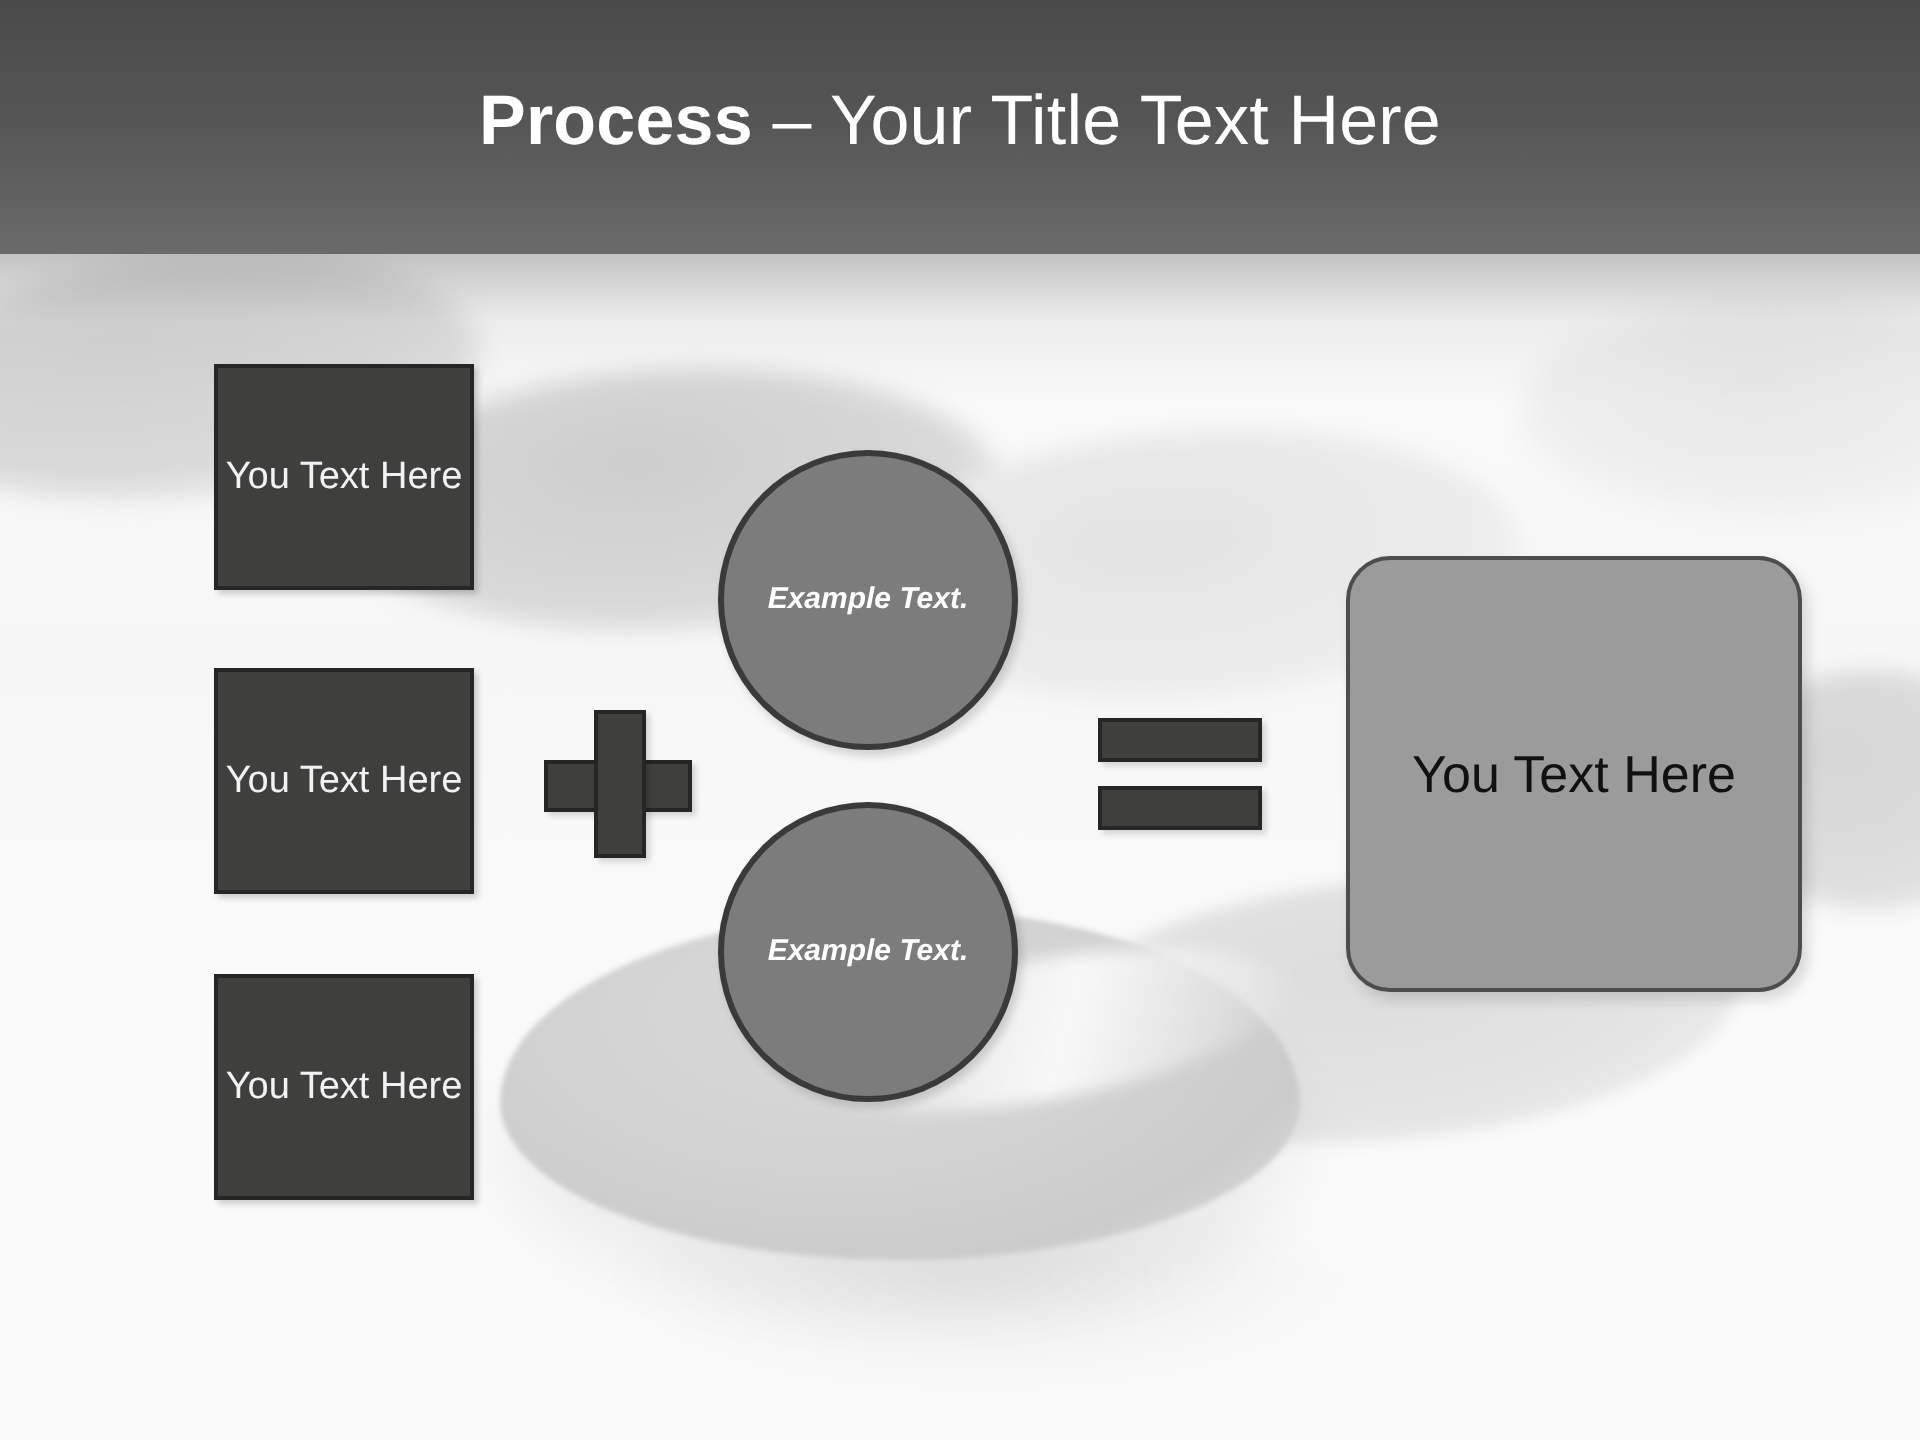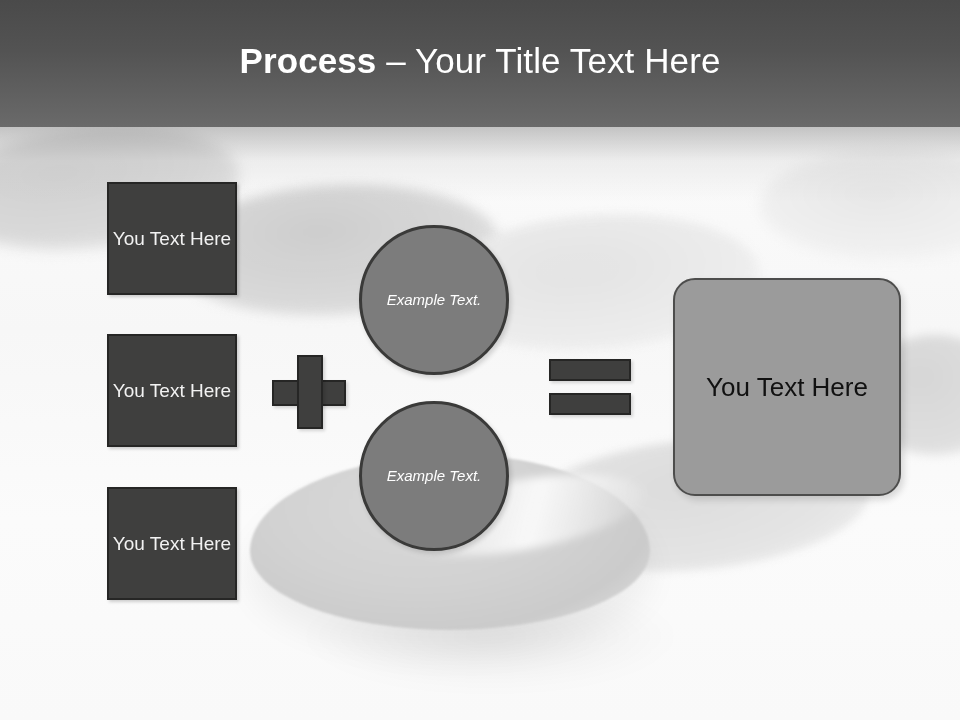--- a/index.html
+++ b/index.html
@@ -187,21 +187,21 @@
     border-radius: 50%;
     background: #7c7c7c;
     border: 3px solid #3a3a39;
     box-sizing: border-box;
     display: flex;
     align-items: center;
     justify-content: center;
     text-align: center;
     color: #ffffff;
     font-size: 15px;
-    font-weight: normal;
+    font-weight: bold;
     font-style: italic;
     line-height: 1.55;
     box-shadow: 2px 3px 5px rgba(0,0,0,.16);
   }
   .circle-1 { left: 359px; top: 225px; }
   .circle-2 { left: 359px; top: 401px; }
 
   
   .equals {
     position: absolute;

